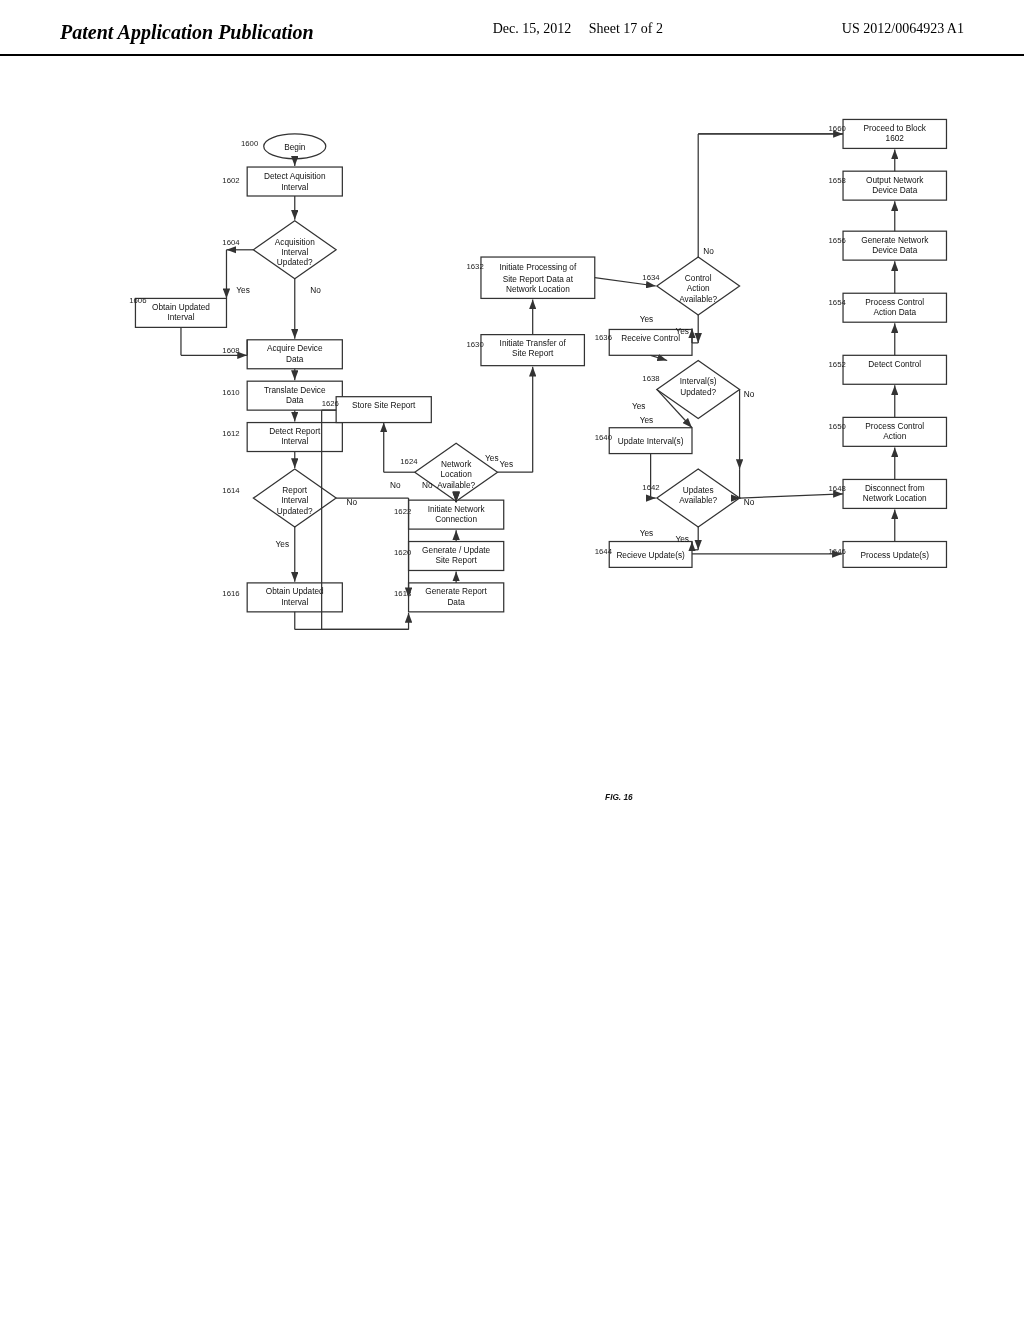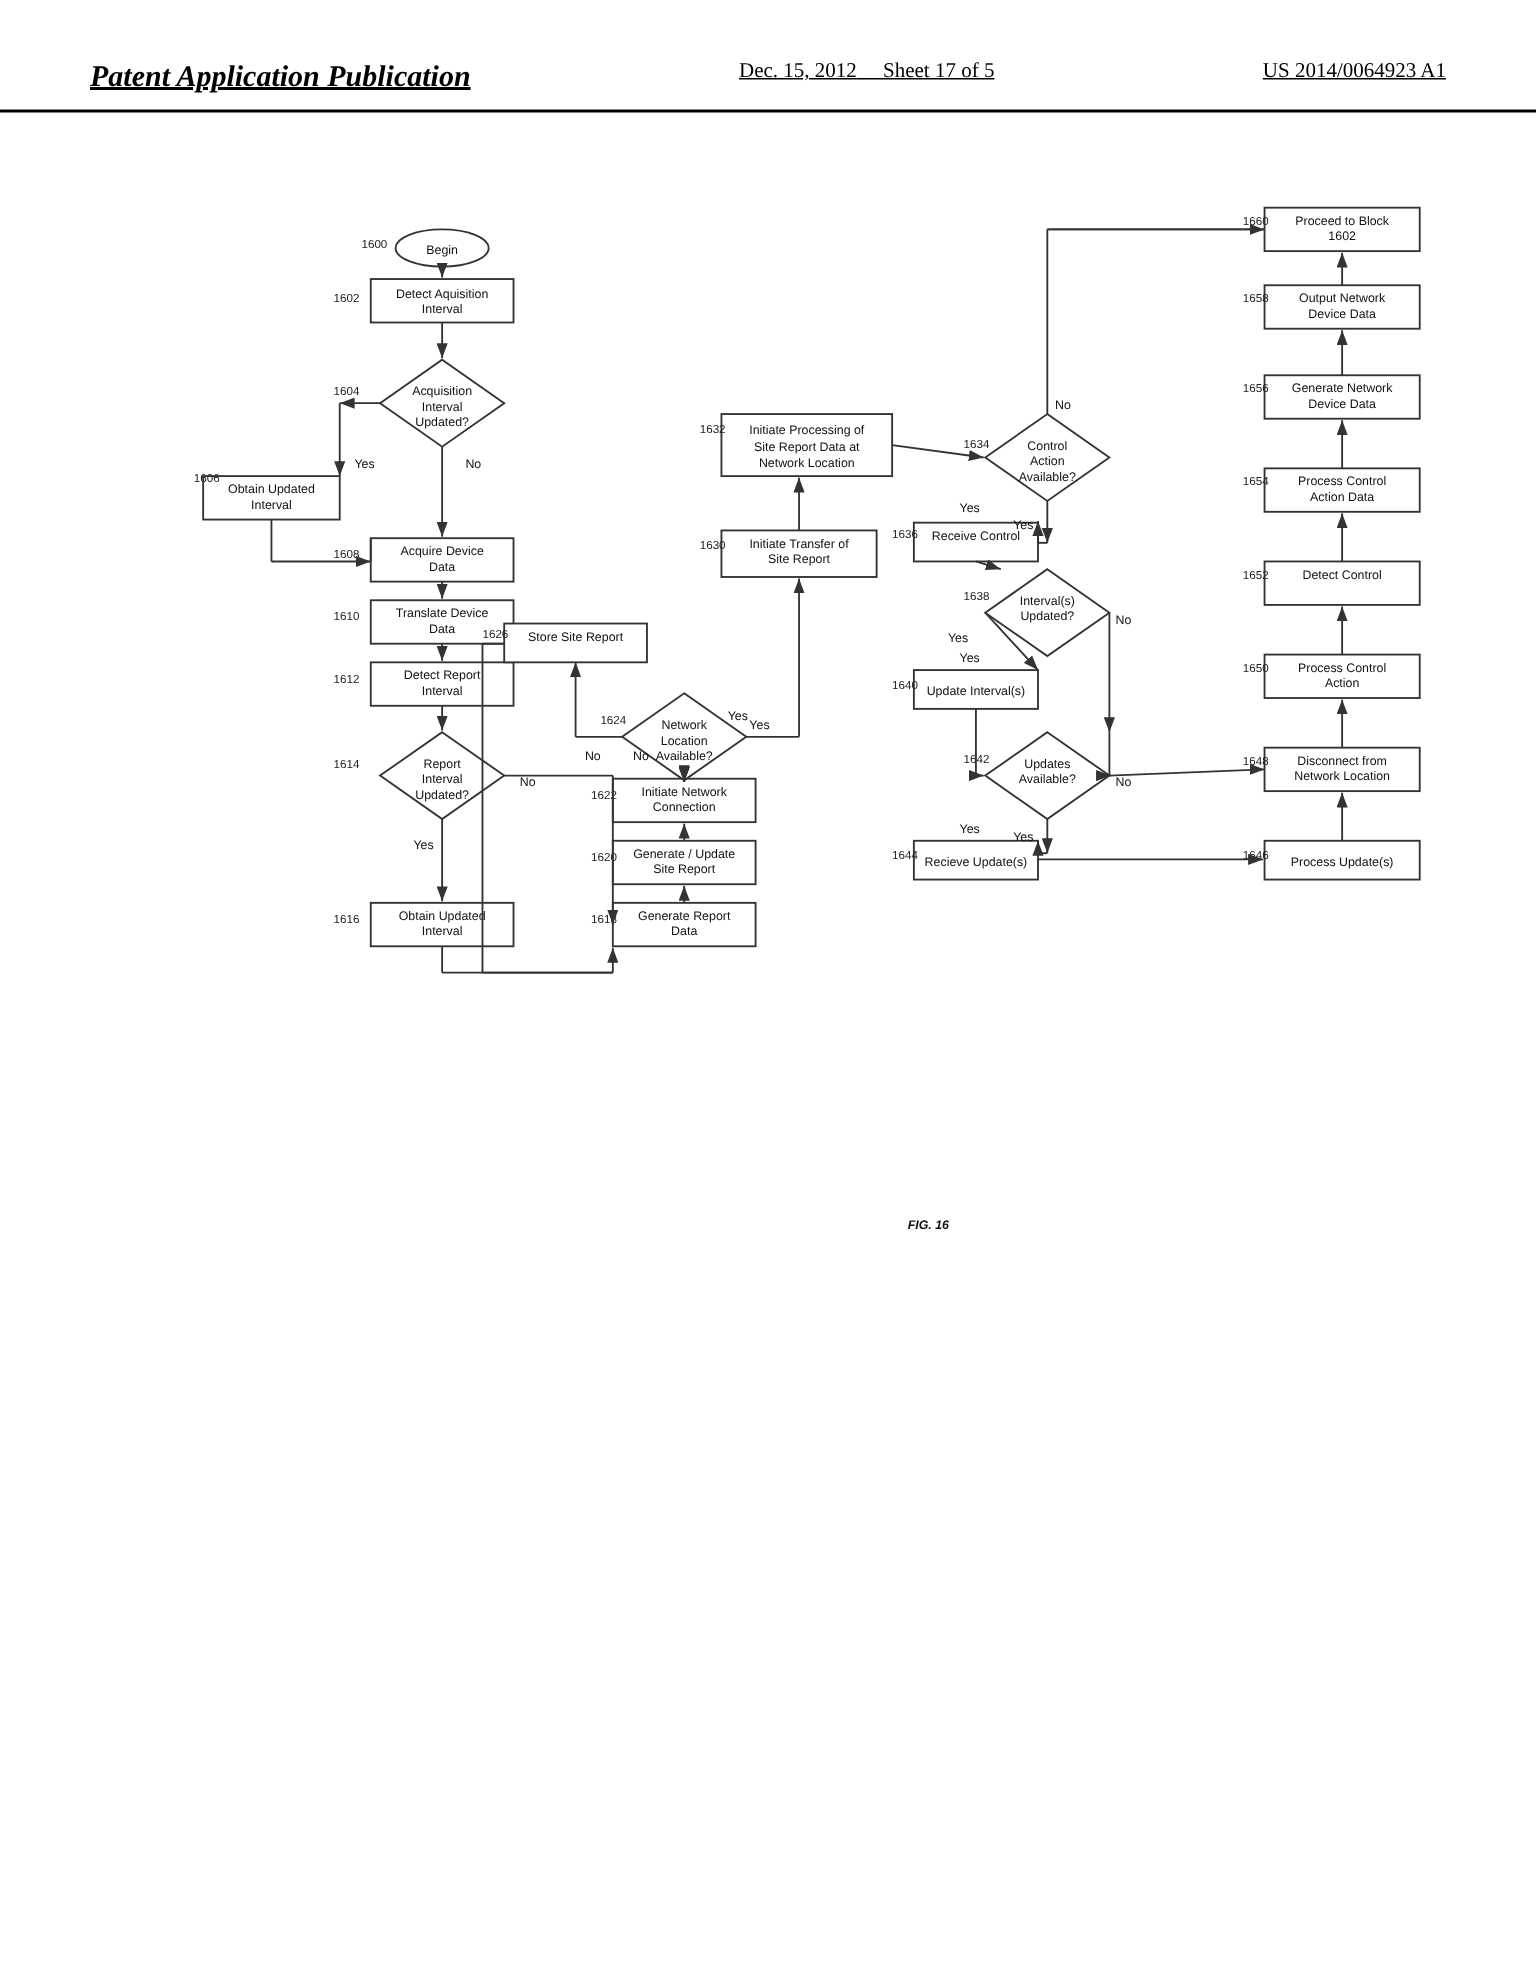--- a/index.html
+++ b/index.html
@@ -10,24 +10,23 @@
       min-height: 1320px;
       position: relative;
       overflow-x: hidden;
     }
 
     
     .header {
       display: flex;
       justify-content: space-between;
       align-items: flex-start;
-      padding: 40px 60px 10px 60px;
+      padding: 21px 60px 10px 60px;
       border-bottom: 2px solid #000;
       margin-bottom: 10px;
-      text-decoration: underline;
     }
     .header-left {
       font-size: 20px;
       font-weight: bold;
       font-style: italic;
     }
     .header-center {
       font-size: 14px;
       text-align: center;
     }
@@ -52,23 +51,23 @@
       height: 900px;
     }
   </style>
 </head>
 <body>
 
 <div class="header">
   <div class="header-left">Patent Application Publication</div>
   <div class="header-center">
     <span>Dec. 15, 2012</span>&nbsp;&nbsp;&nbsp;&nbsp;
-    <span>Sheet 17 of 5</span>
+    <span>Sheet 17 of 2</span>
   </div>
-  <div class="header-right">US 2014/0064923 A1</div>
+  <div class="header-right">US 2012/0064923 A1</div>
 </div>
 
 <div class="flowchart-area">
   <svg class="flowchart" viewBox="0 0 960 870" xmlns="http://www.w3.org/2000/svg">
     <defs>
       <marker id="arrowhead" markerWidth="8" markerHeight="6" refX="8" refY="3" orient="auto">
         <polygon points="0 0, 8 3, 0 6" fill="#333"></polygon>
       </marker>
     </defs>
 

